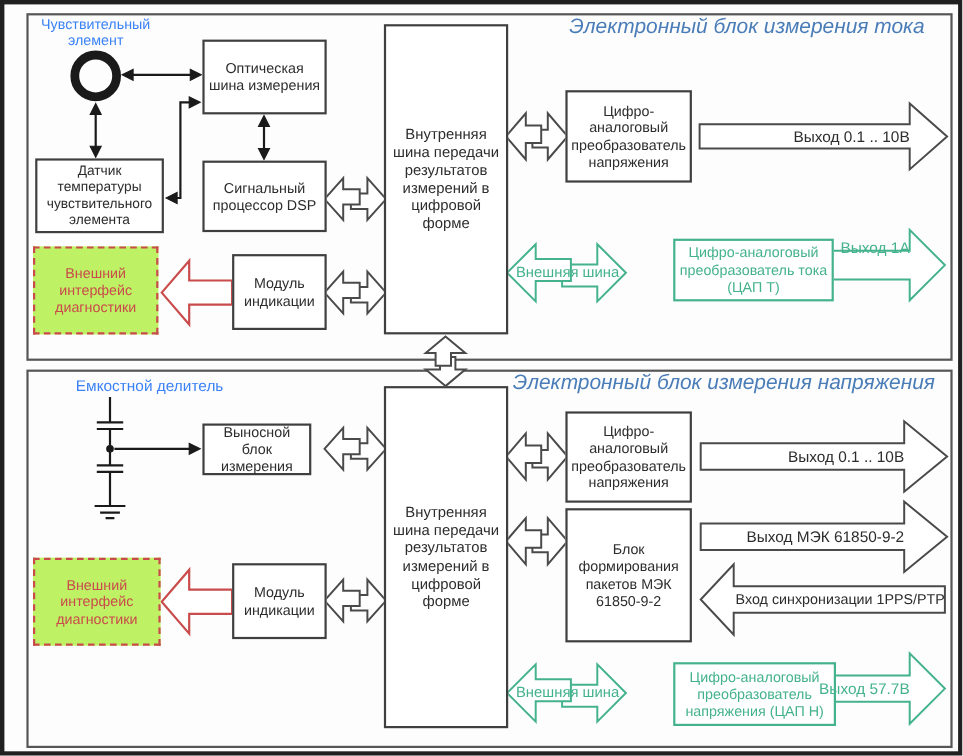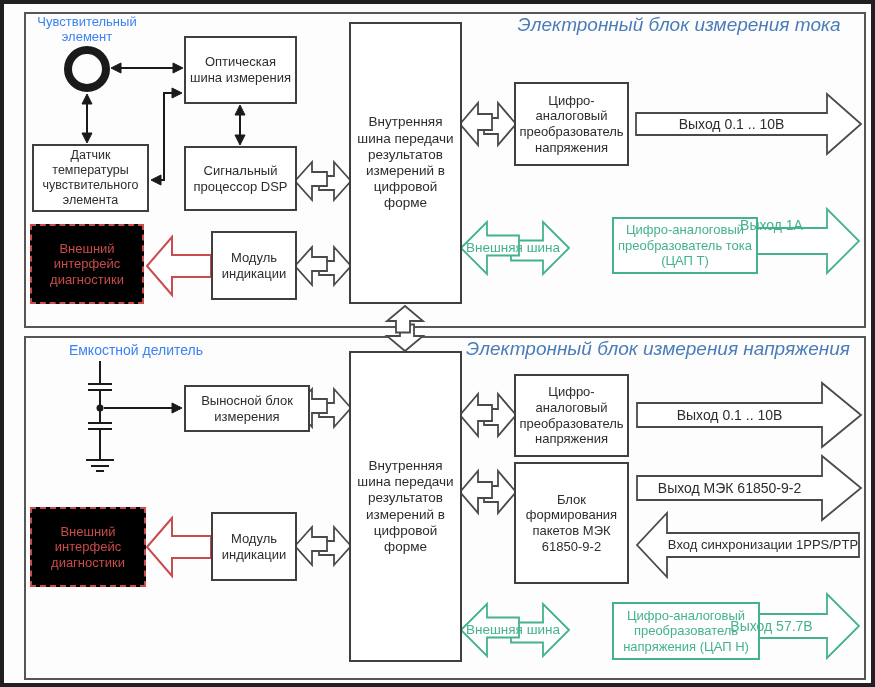--- a/index.html
+++ b/index.html
@@ -3,27 +3,27 @@
 <meta charset="utf-8">
 <style>
   html,body{margin:0;padding:0;background:#ffffff;font-family:"Liberation Sans",sans-serif;}
   #stage{position:relative;width:875px;height:687px;box-sizing:border-box;
          border:4px solid #202020;background:#fdfdfd;overflow:hidden;}
   .sect{position:absolute;border:2px solid #565656;background:transparent;z-index:0;}
   #shapes-svg{position:absolute;left:0;top:0;z-index:1;}
   .box{position:absolute;background:#ffffff;border:2px solid #3f3f3f;box-sizing:border-box;
        display:flex;align-items:center;justify-content:center;text-align:center;
        font-size:13px;line-height:1.2;color:#2d2d2d;padding:2px;z-index:2;}
-  .red-box{border:2px dashed var(--red,#c94b4b);color:var(--red,#c94b4b);background:#000000;}
+  .red-box{border:2px dashed var(--red,#c94b4b);color:var(--red,#c94b4b);background:#bef264;}
   .green-box{border:2px solid var(--green,#44b28c);color:var(--green,#44b28c);margin-left:44px;}
   .title{position:absolute;color:var(--accent-blue,#4a7db8);font-style:italic;font-weight:normal;
          font-size:19px;text-align:center;z-index:2;white-space:nowrap;}
   .lbl{position:absolute;font-size:13px;line-height:1.15;color:#3b82f6;text-align:center;z-index:2;}
   .alabel{position:absolute;height:18px;line-height:18px;font-size:14px;color:#2d2d2d;
-          text-align:center;z-index:2;white-space:nowrap;}
+          text-align:right;z-index:2;white-space:nowrap;}
   .green-t{color:var(--green,#44b28c);}
 </style>
 </head>
 <body>
 
 <div id="stage">
 
   <div class="sect" style="left:20px;top:8px;width:838px;height:312px"></div>
   <div class="sect" style="left:20px;top:332px;width:838px;height:340px"></div>
 
@@ -96,21 +96,21 @@
   <div class="box red-box" style="left:26px;top:220px;width:114px;height:80px">Внешний интерфейс диагностики</div>
   <div class="box" style="left:345px;top:18px;width:113px;height:282px;font-size:13.5px">Внутренняя шина передачи результатов измерений в цифровой форме</div>
   <div class="box" style="left:510px;top:78px;width:115px;height:84px">Цифро-аналоговый преобразователь напряжения</div>
   <div class="box green-box" style="left:564px;top:213px;width:146px;height:57px">Цифро-аналоговый преобразователь тока (ЦАП Т)</div>
 
   <div class="alabel" style="left:632px;top:111px;width:191px">Выход 0.1 .. 10В</div>
   <div class="alabel green-t" style="left:459px;top:235px;width:100px;font-size:13.5px">Внешняя шина</div>
   <div class="alabel green-t" style="left:712px;top:212px;width:111px">Выход 1А</div>
 
   <div class="lbl" style="left:32px;top:338px;width:200px;text-align:center;font-size:14px">Емкостной делитель</div>
-  <div class="box" style="left:180px;top:381px;width:126px;height:47px">Выносной блок измерения</div>
+  <div class="box" style="left:180px;top:381px;width:99px;height:47px">Выносной блок измерения</div>
   <div class="box" style="left:345px;top:347px;width:113px;height:311px;font-size:13.5px">Внутренняя шина передачи результатов измерений в цифровой форме</div>
   <div class="box" style="left:510px;top:370px;width:115px;height:83px">Цифро-аналоговый преобразователь напряжения</div>
   <div class="box" style="left:510px;top:458px;width:115px;height:122px">Блок формирования пакетов МЭК 61850-9-2</div>
   <div class="box" style="left:207px;top:508px;width:86px;height:69px">Модуль индикации</div>
   <div class="box red-box" style="left:26px;top:503px;width:116px;height:80px">Внешний интерфейс диагностики</div>
   <div class="box green-box" style="left:564px;top:598px;width:148px;height:58px">Цифро-аналоговый преобразователь напряжения (ЦАП Н)</div>
 
   <div class="alabel" style="left:633px;top:402px;width:185px">Выход 0.1 .. 10В</div>
   <div class="alabel" style="left:633px;top:475px;width:185px">Выход МЭК 61850-9-2</div>
   <div class="alabel" style="left:663px;top:532px;width:192px;font-size:13px">Вход синхронизации 1PPS/PTP</div>

